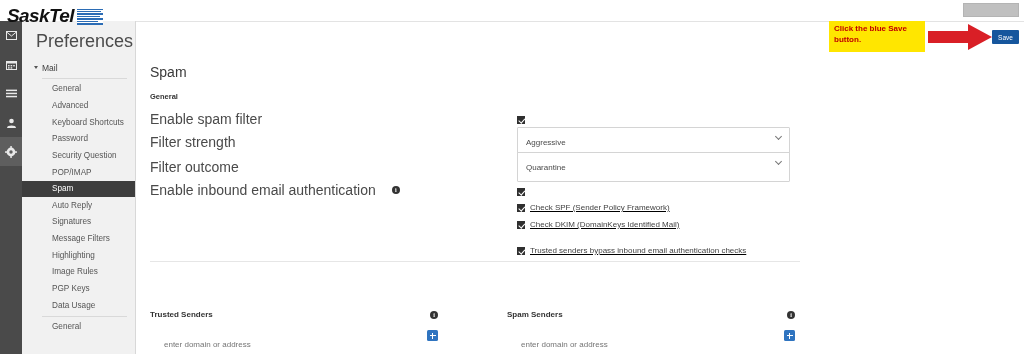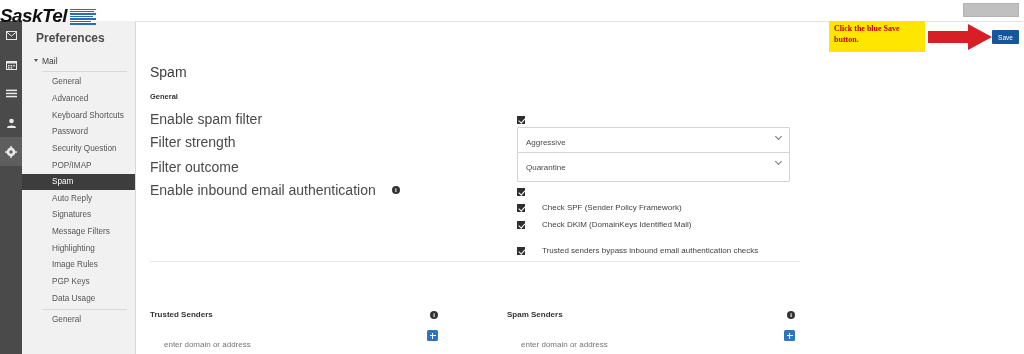--- a/index.html
+++ b/index.html
@@ -9,21 +9,21 @@
     background: #ffffff;
     overflow: hidden;
   }
   .app { position: relative; width: 1024px; height: 354px; background:#ffffff; }
 
   
   .topbar {
     position:absolute; left:0; top:0; width:1024px; height:21px;
     background:#ffffff; z-index:6;
   }
-  .logo-wrap { position:absolute; left:0; top:0px; display:flex; align-items:center; height:32px; }
+  .logo-wrap { position:absolute; left:7px; top:0px; display:flex; align-items:center; height:32px; }
   .logo-text {
     font-size:19px; font-weight:bold; font-style:italic; color:#111111;
     letter-spacing:-0.6px; font-family:"Liberation Sans", sans-serif;
   }
   .logo-mark { width:26px; height:15px; margin-left:3px; position:relative; background:#ffffff; }
   .logo-mark i {
     display:block; width:100%; background:#2b6cb5; height:1.4px; margin-bottom:1.1px;
   }
   .logo-mark i:nth-child(1){ width:100%; }
   .logo-mark i:nth-child(2){ width:92%; }
@@ -50,21 +50,21 @@
   .rail-item.active { background:#5e5e5e; }
   .rail-item svg { display:block; }
 
   
   .sidebar {
     position:absolute; left:22px; top:21px; width:114px; height:333px;
     background:#f1f1f1; border-right:1px solid #d8d8d8;
     overflow:hidden;
   }
   .sidebar-title {
-    font-size:12px; color:#4c4c4c; padding:10px 0 8px 14px; font-weight:700;
+    font-size:18px; color:#4c4c4c; padding:10px 0 8px 14px; font-weight:400;
   }
   .group-head {
     display:flex; align-items:center; padding:3px 0 3px 12px;
     font-size:8.5px; color:#3f3f3f; position:relative;
   }
   .group-head .caret {
     width:0;height:0;border-left:3px solid #555;border-top:2.5px solid transparent;
     border-bottom:2.5px solid transparent; margin-right:4px;
   }
   .group-head .caret.open {
@@ -115,21 +115,21 @@
     height:30px; border:1px solid #d4d4d4; background:#ffffff;
     font-size:8px; color:#4a4a4a; display:flex; align-items:center;
     padding:0 8px; position:relative; border-radius:1px;
   }
   .select .chev {
     position:absolute; right:8px; top:6px;
     width:5px;height:5px;border-right:1.2px solid #777;border-bottom:1.2px solid #777;
     transform:rotate(45deg);
   }
 
-  .cb-line { position:absolute; display:flex; align-items:center; gap:17px; }
+  .cb-line { position:absolute; display:flex; align-items:center; gap:5px;text-decoration:underline; }
   .cb-line span { font-size:8px; color:#3f3f3f; }
 
   .info-icon {
     width:8px; height:8px; border-radius:50%; background:#333333;
     display:inline-flex; align-items:center; justify-content:center;
     color:#ffffff; font-size:6px; font-weight:bold; font-family:"Liberation Serif", serif;
     line-height:1; vertical-align:middle;
   }
 
   
@@ -160,21 +160,21 @@
   }
 
   
   .callout {
     position:absolute; left:829px; top:21px; width:96px; height:31px;
     background:#ffe600; z-index:10;
     padding:3px 4px 0 5px;
   }
   .callout-text {
     font-size:8px; font-weight:bold; color:#c00000; line-height:1.35;
-    font-family:Liberation Serif, serif;
+    font-family:Liberation Sans, sans-serif;
   }
   .arrow { position:absolute; left:928px; top:24px; z-index:10; }
 
   .save-btn {
     position:absolute; left:992px; top:30px; width:27px; height:14px;
     background:#16569d; color:#ffffff; font-size:6.5px;
     display:flex; align-items:center; justify-content:center;
     border:none; border-radius:1px; z-index:11; cursor:pointer;
     font-family:"Liberation Sans", sans-serif;
   }

